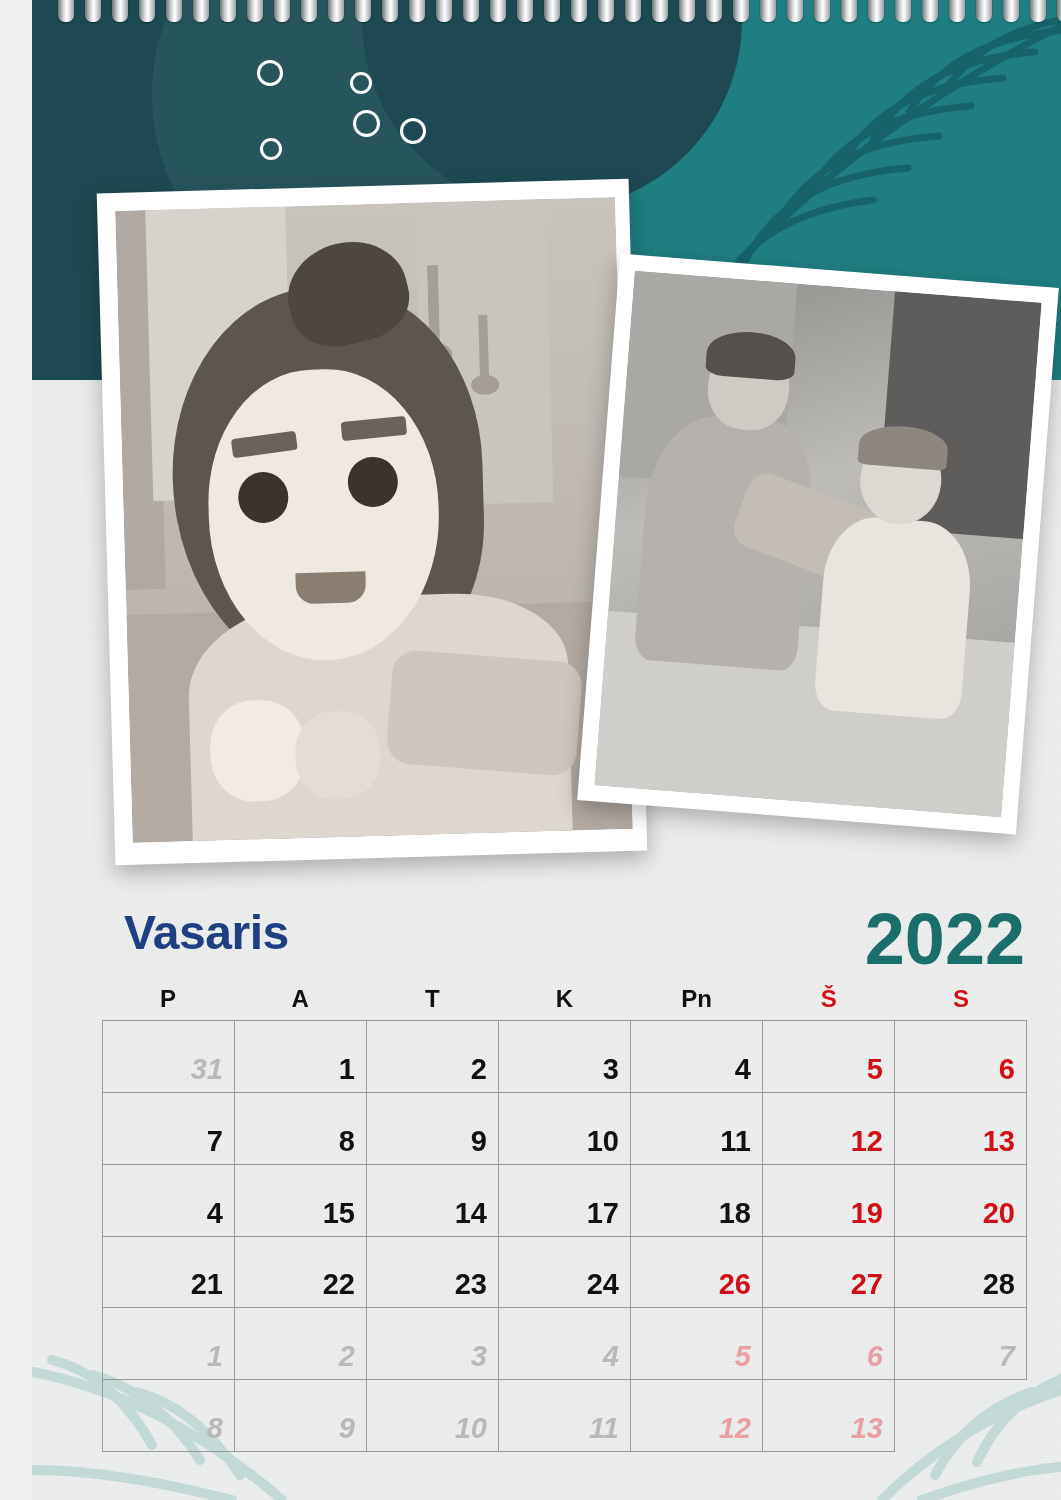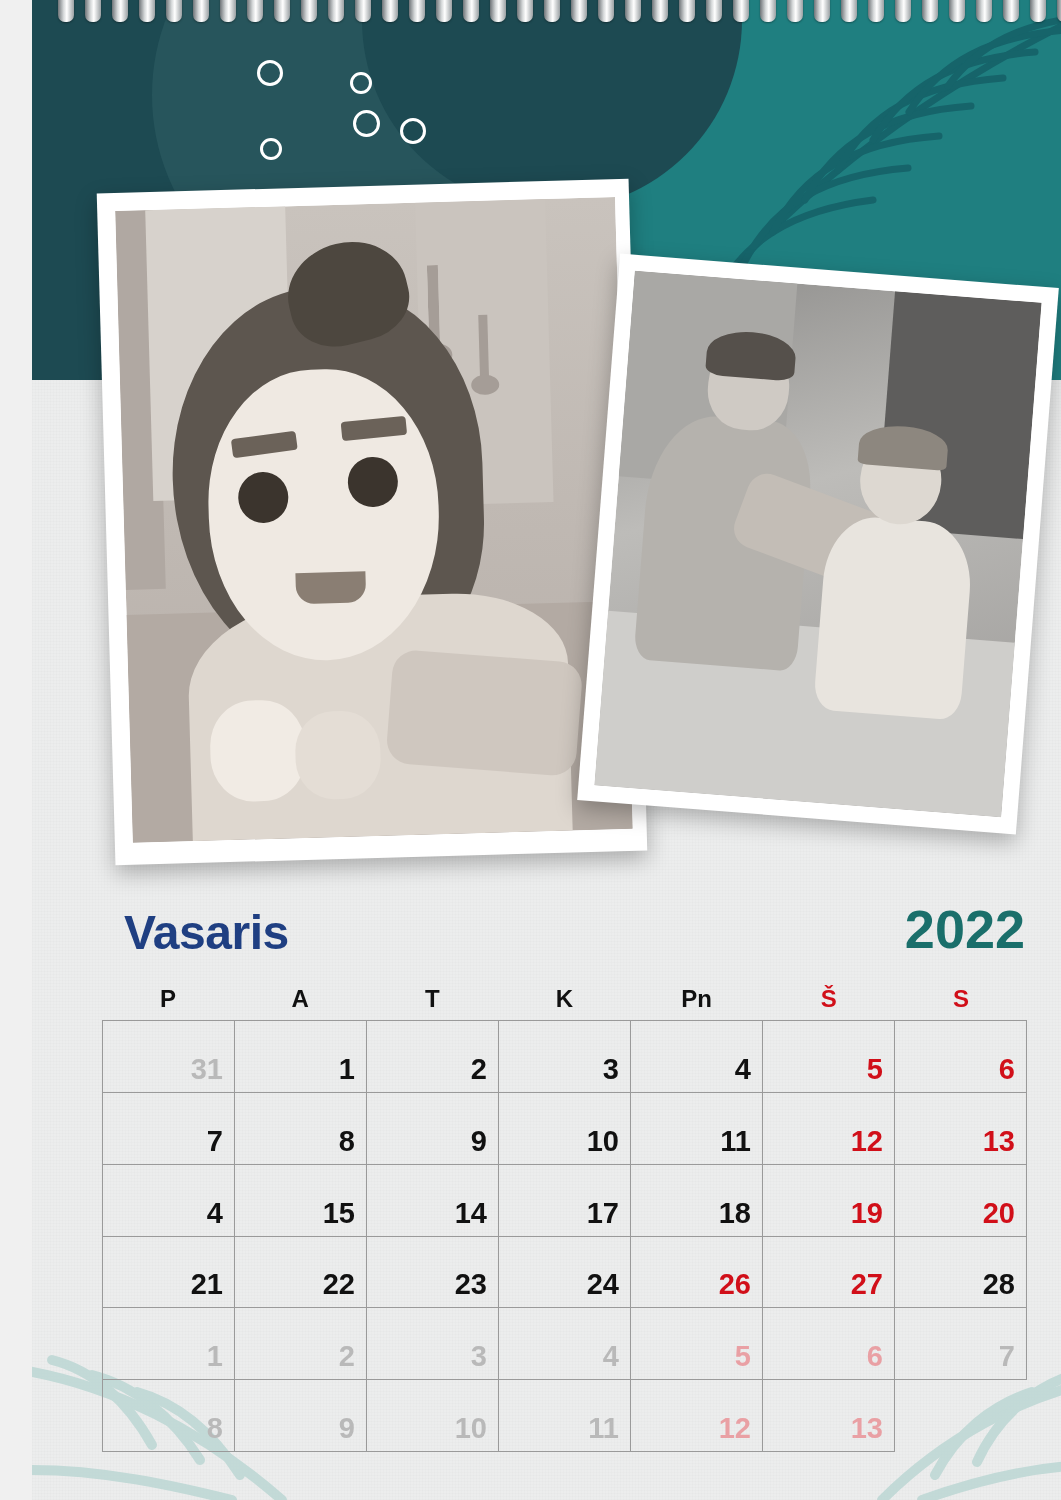--- a/index.html
+++ b/index.html
@@ -199,21 +199,21 @@
     position: absolute;
     left: 92px; top: 905px;
     font-size: 48px;
     font-weight: bold;
     color: #1f3f82;
     letter-spacing: -0.5px;
   }
   #year-title {
     position: absolute;
     right: 68px; top: 898px;
-    font-size: 54px;
+    font-size: 72px;
     font-weight: bold;
     color: #1a6f6b;
   }
 
   #weekday-row {
     position: absolute;
     left: 70px; top: 985px;
     width: 925px;
     display: grid;
     grid-template-columns: repeat(7, 1fr);
@@ -244,21 +244,21 @@
   }
   .daynum {
     position: absolute;
     right: 11px; bottom: 8px;
     font-size: 29px;
     font-weight: bold;
     color: #111111;
     line-height: 1;
   }
   .daynum.weekend { color: #d10f19; }
-  .daynum.muted { color: #b9b9b9; font-weight: bold; }
+  .daynum.muted { color: #b9b9b9; font-weight: bold; font-style: italic; }
   .daynum.muted.weekend { color: #e9a0a4; }
 </style>
 </head>
 <body>
 
 <div id="page">
 
   <div id="header-band">
     <div id="header-teal-shape"></div>
     <div id="header-dark-blob"></div>

